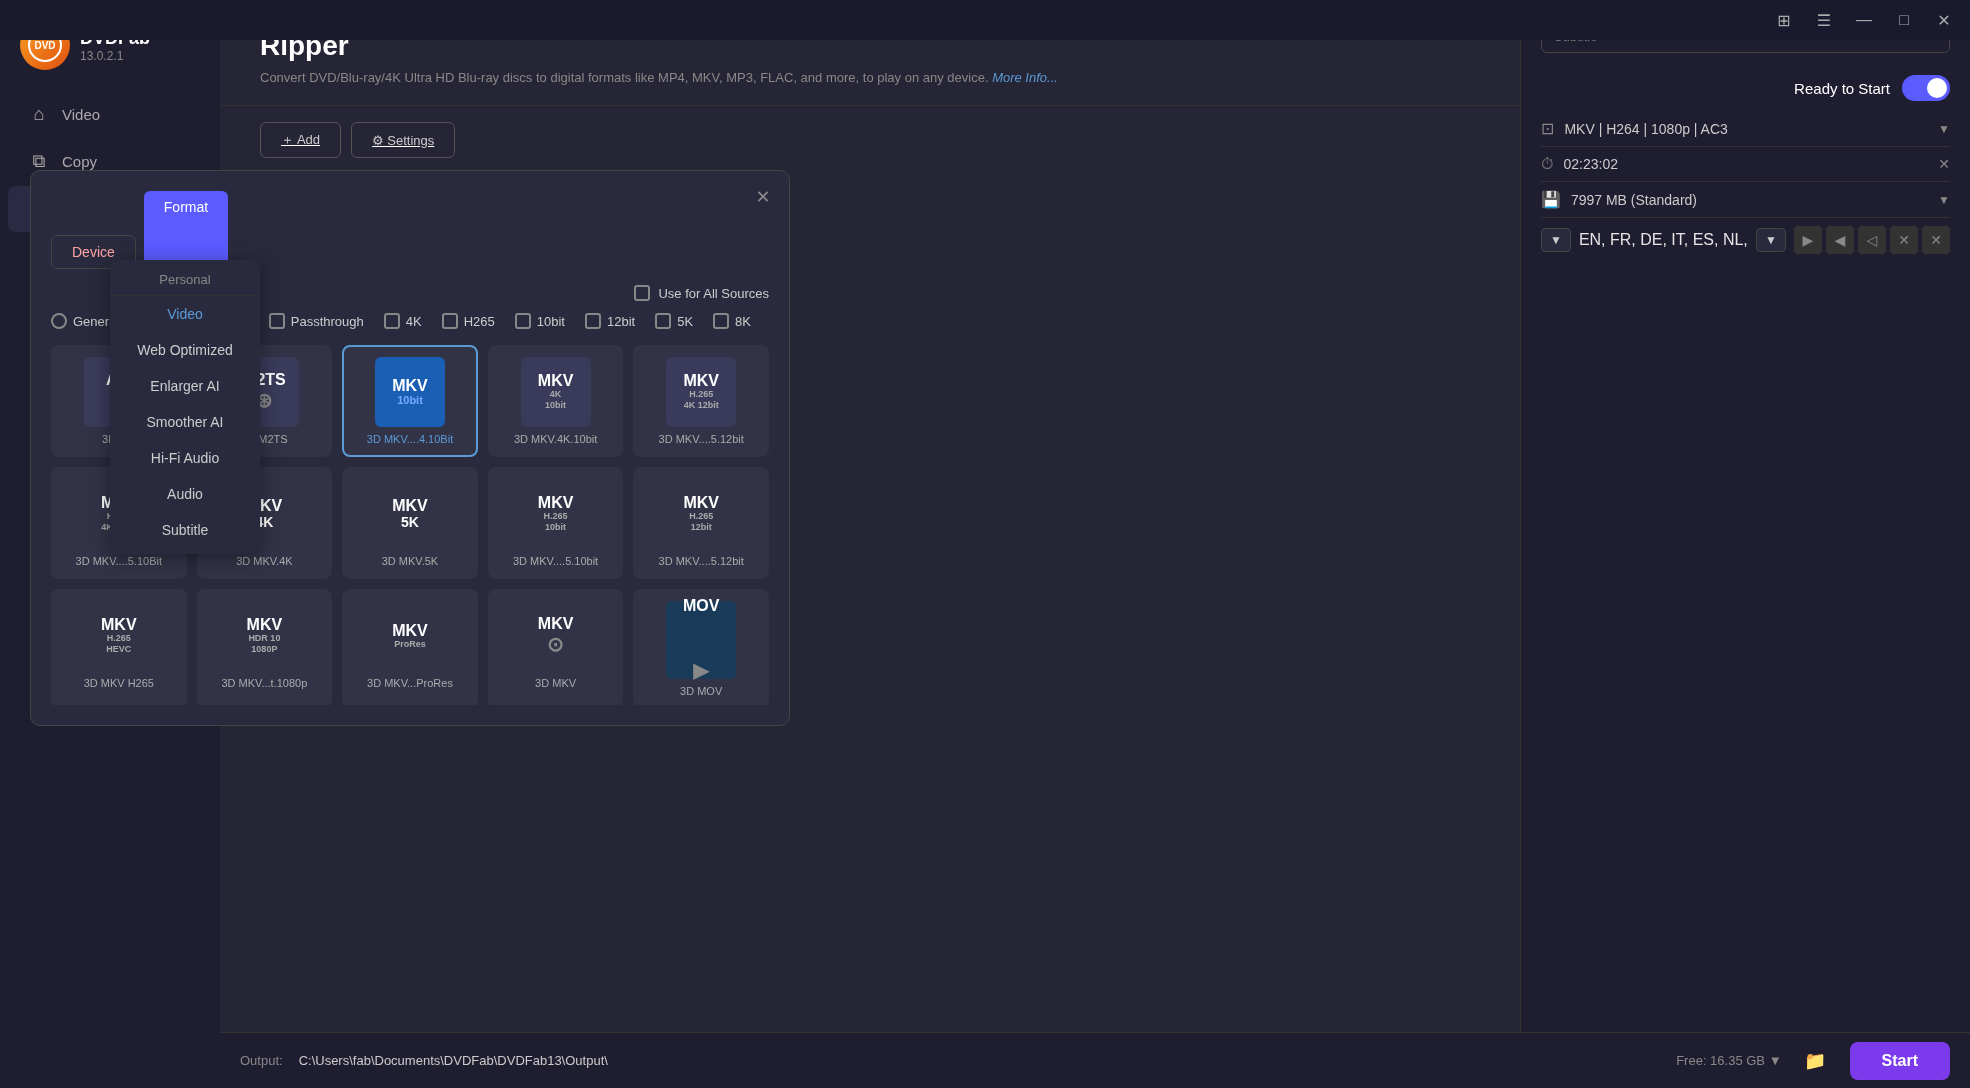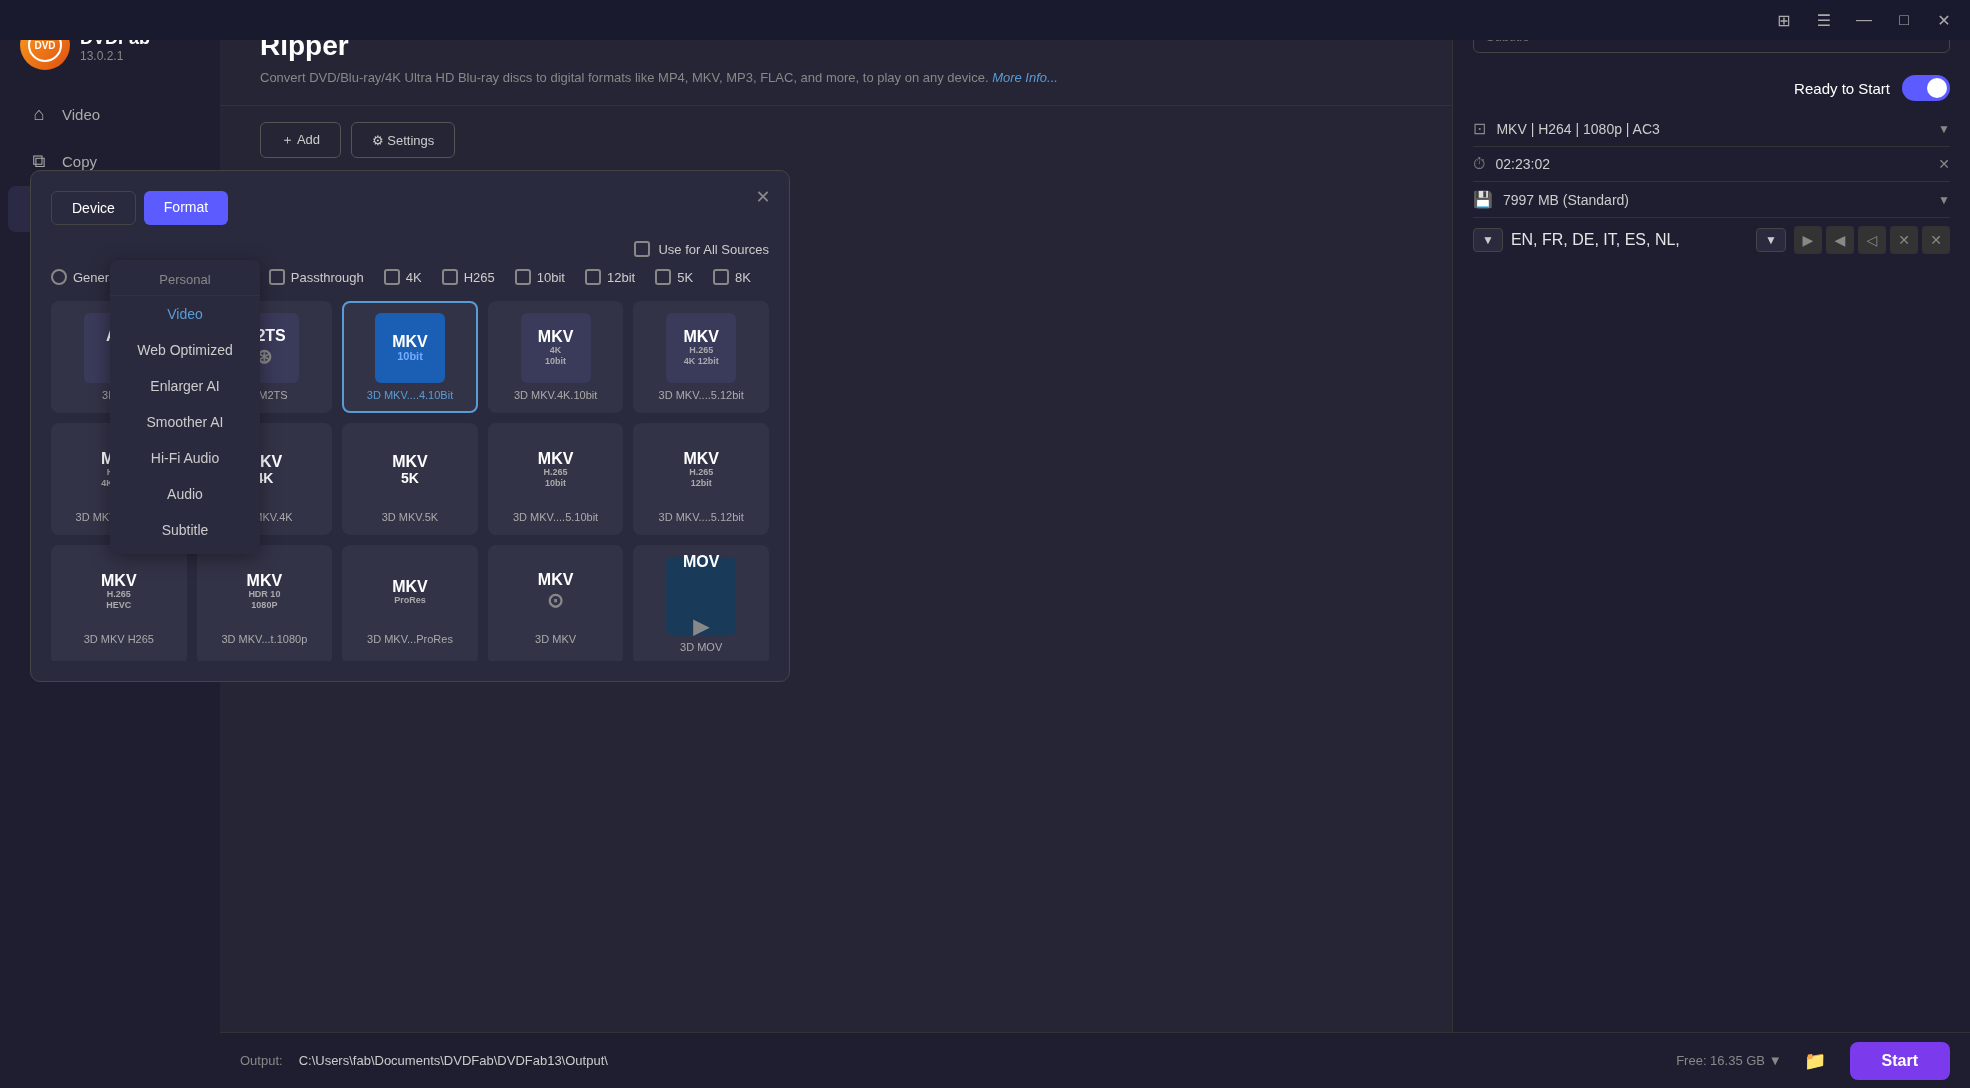--- a/index.html
+++ b/index.html
@@ -104,21 +104,21 @@
       border-bottom: 1px solid #333;
     }
     .main-title { font-size: 28px; font-weight: bold; color: #fff; margin-bottom: 8px; }
     .main-subtitle { font-size: 13px; color: #888; }
     .main-subtitle a { color: #5b9bd5; text-decoration: none; font-style: italic; }
 
     
     .right-panel {
       position: absolute;
       top: 0; right: 0;
-      width: 518px;
+      width: 450px;
       height: 100%;
       background: #1e1e30;
       border-left: 1px solid #333;
       padding: 20px;
     }
 
     
     .format-modal-overlay {
       position: absolute;
       top: 170px; left: 30px;
@@ -145,21 +145,21 @@
       gap: 8px;
       margin-bottom: 16px;
     }
     .modal-tab {
       padding: 8px 20px;
       border-radius: 6px;
       cursor: pointer;
       font-size: 14px;
     }
     .modal-tab.active { background: #5b5bff; color: #fff; }
-    .modal-tab.inactive { background: transparent; color: #ffffff; border: 1px solid #444; }
+    .modal-tab.inactive { background: transparent; color: #fca5a5; border: 1px solid #444; margin-top: 44px; }
 
     
     .filter-row {
       display: flex;
       align-items: center;
       gap: 20px;
       margin-bottom: 16px;
       flex-wrap: wrap;
     }
     .filter-option {
@@ -389,20 +389,21 @@
       border-radius: 8px;
       cursor: pointer;
       border: none;
     }
 
     
     .header-actions {
       display: flex;
       gap: 10px;
       padding: 16px 40px;
+      text-decoration: underline;
     }
     .action-btn {
       padding: 8px 20px;
       border-radius: 6px;
       border: 1px solid #555;
       background: transparent;
       color: #ccc;
       font-size: 13px;
       cursor: pointer;
     }

